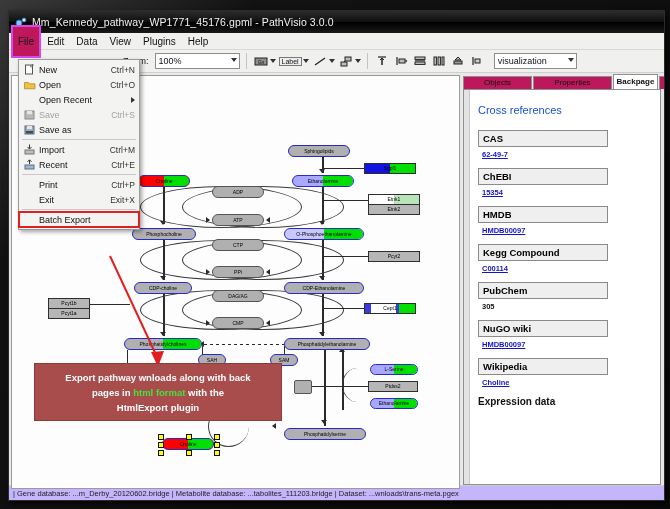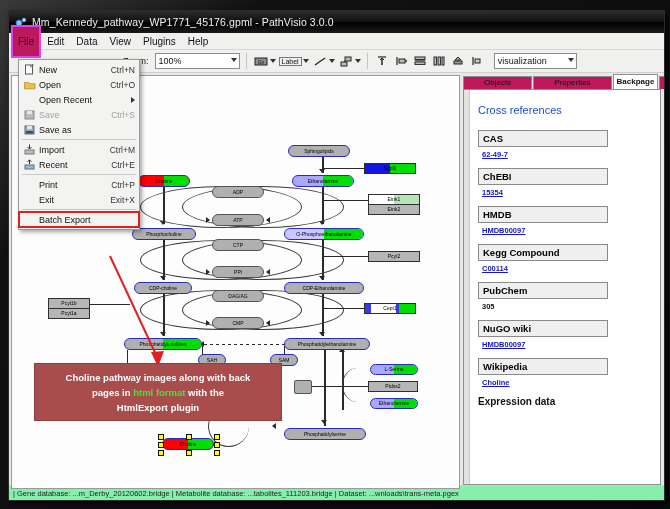--- a/index.html
+++ b/index.html
@@ -57,21 +57,21 @@
   #panel{flex:1;background:#fff;border:1px solid #8f8f8f;overflow:hidden;position:relative;padding:6px 8px;}
   #panel-scroll{position:absolute;left:0;top:0;bottom:0;width:5px;background:#e3e3e3;border-right:1px solid #c8c8c8;}
   .bp-title{color:#1a4fcf;font-weight:normal;font-size:11px;margin:8px 0 14px 6px;}
   .bp-head{border:1px solid #8a8a8a;background:#efefef;font-weight:bold;font-size:9.5px;
      padding:2px 4px;margin:0 0 3px 6px;width:120px;}
   .bp-val{font-size:7.5px;margin:0 0 9px 10px;color:#111;}
   .bp-val a{color:#1414cc;text-decoration:underline;font-weight:bold;}
   .bp-foot{font-weight:bold;font-size:10px;margin:4px 0 0 6px;color:#111;}
 
   
-  #statusbar{height:15px;background:#86efac;border-top:1px solid #cfcfcc;display:flex;align-items:center;
+  #statusbar{height:15px;background:#c4b5fd;border-top:1px solid #cfcfcc;display:flex;align-items:center;
      font-size:7.5px;color:#222;padding-left:4px;white-space:nowrap;overflow:hidden;}
 
   
   #filemenu{position:absolute;left:9px;top:48px;width:120px;background:#f3f3f2;border:1px solid #9b9b9b;
      box-shadow:2px 2px 4px rgba(0,0,0,.35);z-index:60;padding:2px 0;font-size:9px;color:#111;}
   .mrow{display:flex;align-items:center;height:15px;padding:0 4px;position:relative;}
   .mrow .mico{width:13px;height:12px;margin-right:3px;flex:none;display:flex;align-items:center;justify-content:center;}
   .mrow .mlab{flex:1;}
   .mrow .macc{font-size:8.5px;color:#333;}
   .mrow.disabled .mlab,.mrow.disabled .macc{color:#a2a2a2;}
@@ -408,21 +408,21 @@
             <span class="lbl">Ptdss2</span>
           </div>
 
           <svg id="red-arrow">
             <line x1="98" y1="180" x2="146" y2="283" stroke="#e02020" stroke-width="2"></line>
             <polygon points="146,291 139,276 152,275" fill="#e02020"></polygon>
           </svg>
 
           <div id="banner">
             <div>
-              <span>Choline pathway images along with back</span><br>
+              <span>Export pathway wnloads along with back</span><br>
               <span>pages in </span><span class="hl">html format</span><span> with the</span><br>
               <span>HtmlExport plugin</span>
             </div>
           </div>
 
         </div>
       </div>
 
       <div id="sidebar">
         <div id="tabstrip">

